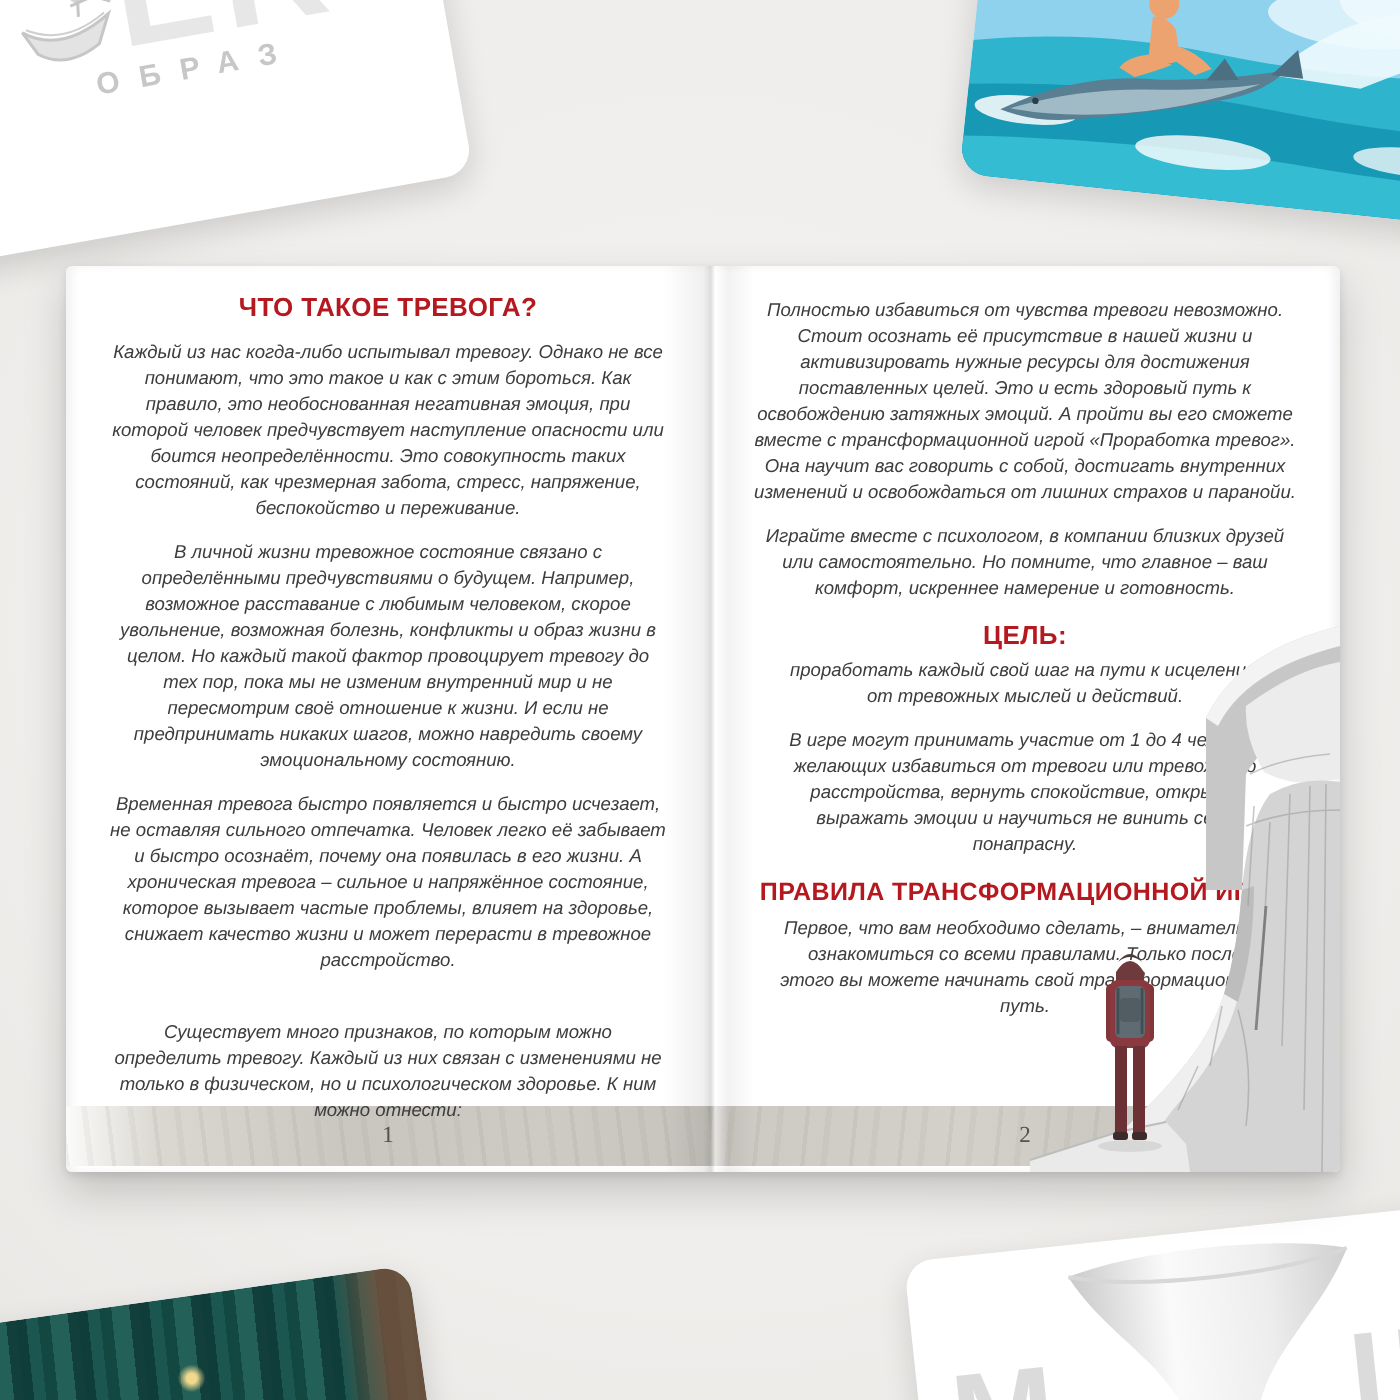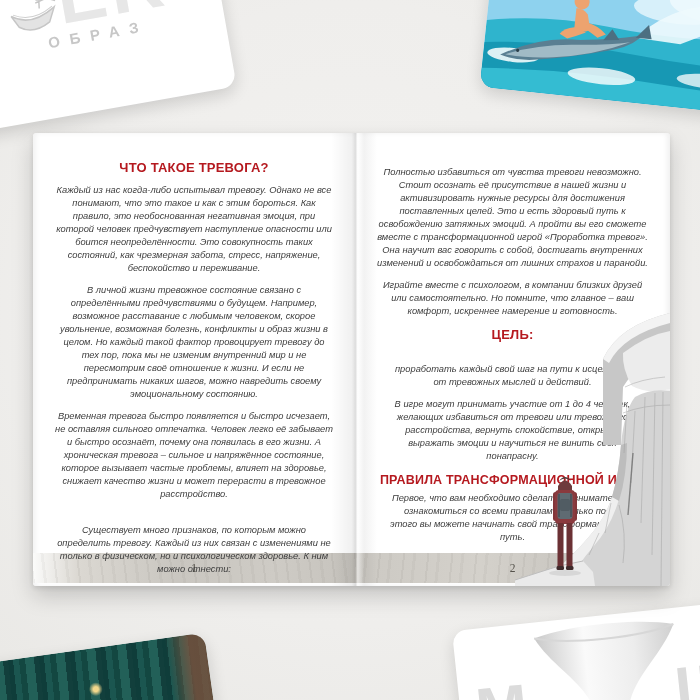--- a/index.html
+++ b/index.html
@@ -34,22 +34,22 @@
 
   
   .booklet{position:absolute;left:33px;top:133px;width:637px;height:453px;display:flex;
     border-radius:3px;box-shadow:0 10px 22px rgba(0,0,0,.18), 0 2px 5px rgba(0,0,0,.10);}
   .page{position:relative;background:#fff;height:453px;overflow:hidden;}
   .page-left{width:322px;border-radius:3px 0 0 3px;box-shadow:inset 3px 0 5px rgba(0,0,0,.05);}
   .page-right{width:315px;border-radius:0 3px 3px 0;box-shadow:inset -3px 0 5px rgba(0,0,0,.06);}
   .fold{position:absolute;left:298px;top:0;width:46px;height:100%;z-index:6;pointer-events:none;
     background:linear-gradient(90deg, rgba(0,0,0,0) 0%, rgba(0,0,0,.06) 45%, rgba(0,0,0,.13) 53%, rgba(255,255,255,.5) 58%, rgba(0,0,0,.05) 72%, rgba(0,0,0,0) 100%);}
 
-  .page-left .content{position:relative;z-index:2;padding:27px 22px 0;}
-  .page-right .content{position:relative;z-index:2;padding:33px 22px 0;}
+  .page-left .content{position:relative;z-index:2;padding:13px 22px 0;}
+  .page-right .content{position:relative;z-index:2;padding:16px 22px 0;}
 
   .red-heading{font-weight:bold;font-size:13px;line-height:16px;color:#b5191f;text-align:center;margin:0 0 8px;letter-spacing:.2px;}
   .red-heading.small{font-size:12.5px;}
   p.body{font-style:italic;font-size:9.3px;line-height:13px;color:#3d3d3d;text-align:center;margin:0 0 9px;}
   .page-right p.body{margin:0 auto 9px;} p.mb26{margin-bottom:26px;} p.mb12{margin-bottom:23px;}
   .w250{max-width:250px;} .w235{max-width:238px;} .w245{max-width:245px;}
 
   .footer-bar{position:absolute;left:0;right:0;bottom:3px;height:30px;z-index:1;
     display:flex;align-items:center;justify-content:center;
     background:
@@ -185,21 +185,21 @@
         </g>
       </svg>
 
       <div class="footer-bar">
         <span class="page-num">2</span>
       </div>
 
       <div class="content">
         <p class="body">Полностью избавиться от чувства тревоги невозможно. Стоит осознать её присутствие в нашей жизни и активизировать нужные ресурсы для достижения поставленных целей. Это и есть здоровый путь к освобождению затяжных эмоций. А пройти вы его сможете вместе с трансформационной игрой «Проработка тревог». Она научит вас говорить с собой, достигать внутренних изменений и освобождаться от лишних страхов и паранойи.</p>
         <p class="body mb26">Играйте вместе с психологом, в компании близких друзей или самостоятельно. Но помните, что главное – ваш комфорт, искреннее намерение и готовность.</p>
-        <h2 class="red-heading" style="margin-bottom:20px">ЦЕЛЬ:</h2>
+        <h2 class="red-heading" style="margin-bottom:3px">ЦЕЛЬ:</h2>
         <p class="body w235 mb26">проработать каждый свой шаг на пути к исцелению от тревожных мыслей и действий.</p>
         <p class="body w250 mb12">В игре могут принимать участие от 1 до 4 человек, желающих избавиться от тревоги или тревожного расстройства, вернуть спокойствие, открыто выражать эмоции и научиться не винить себя понапрасну.</p>
         <h2 class="red-heading small" style="margin-bottom:4px">ПРАВИЛА ТРАНСФОРМАЦИОННОЙ ИГРЫ</h2>
         <p class="body w245">Первое, что вам необходимо сделать, – внимательно ознакомиться со всеми правилами. Только после этого вы можете начинать свой трансформационный путь.</p>
       </div>
     </div>
 
     <div class="fold"></div>
   </div>
 

